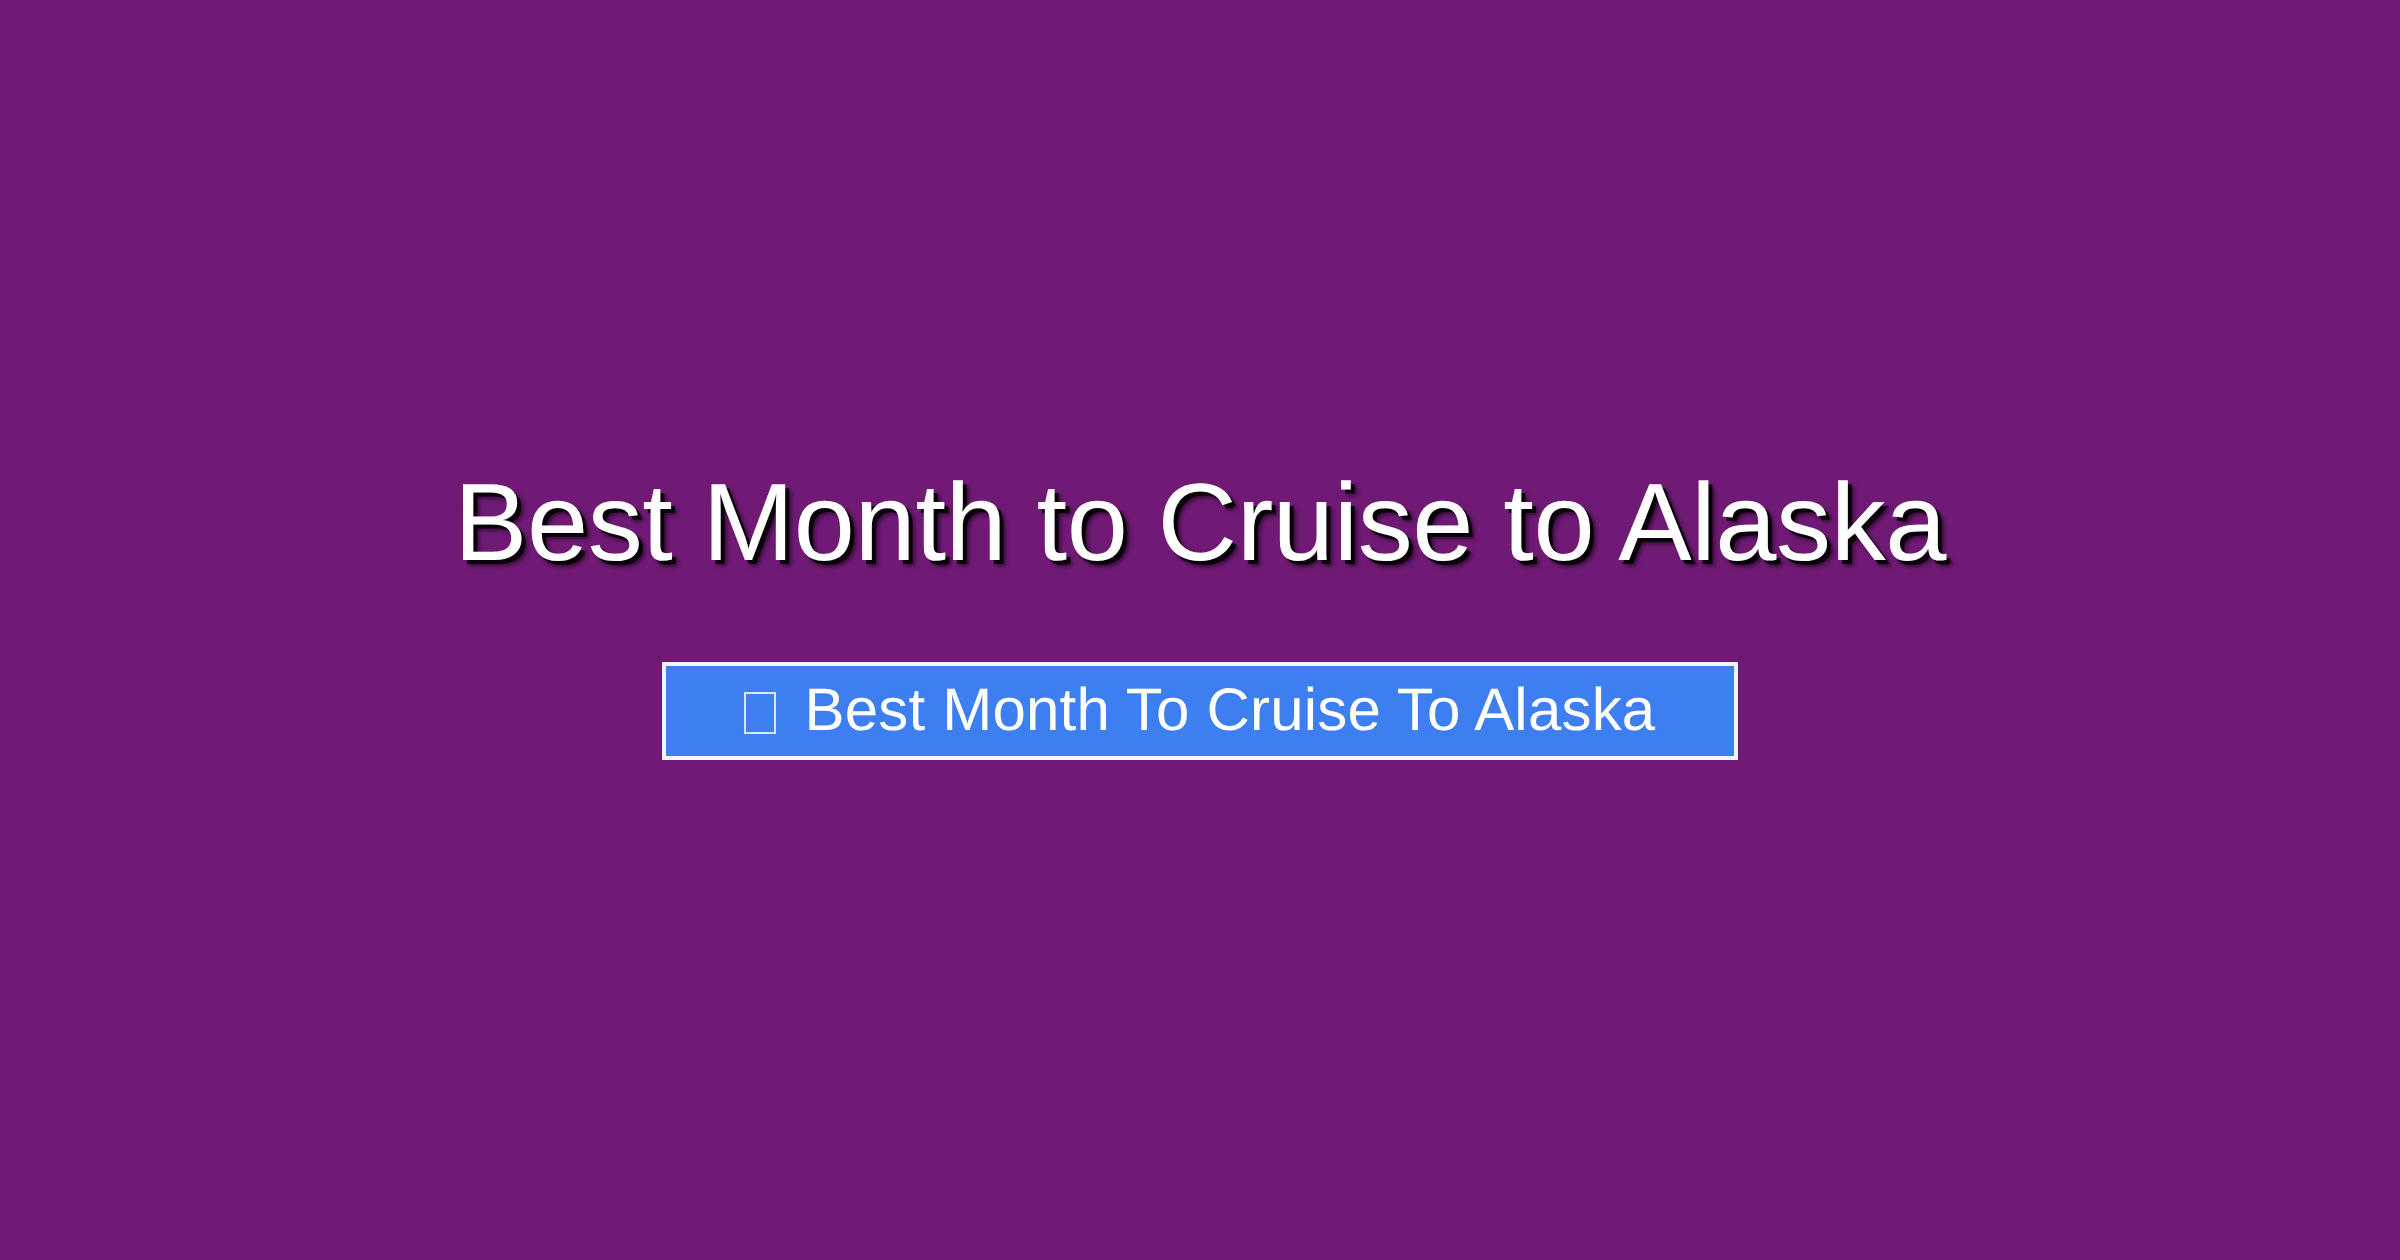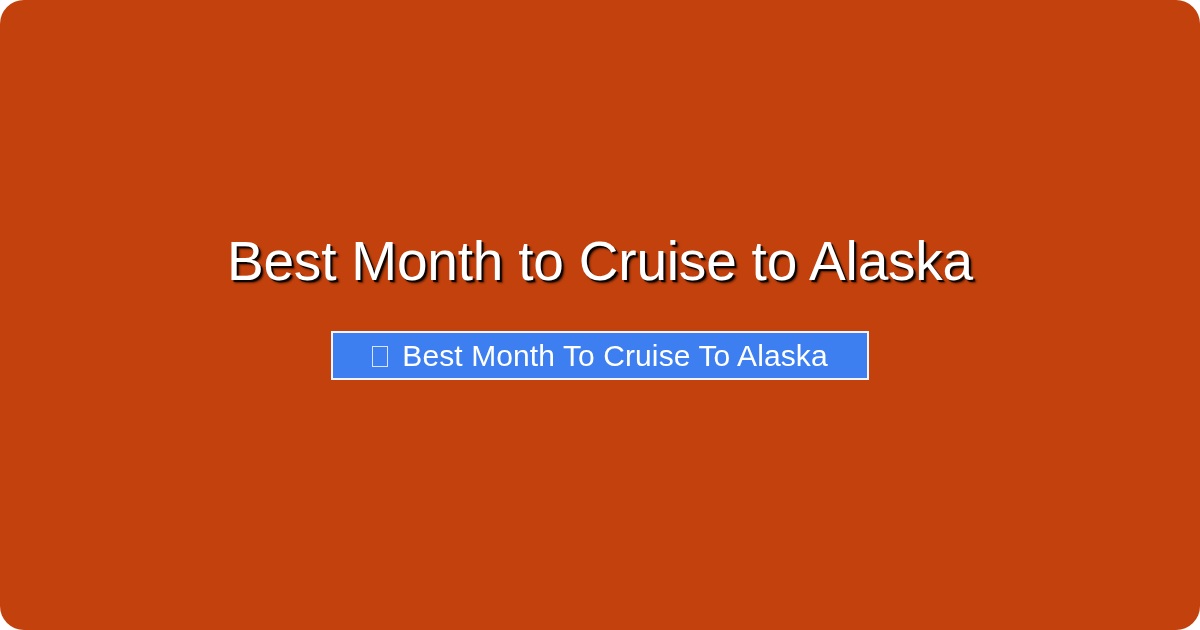--- a/index.html
+++ b/index.html
@@ -14,26 +14,25 @@
     overflow: hidden;
     font-family: "Liberation Sans", "DejaVu Sans", sans-serif;
     -webkit-font-smoothing: antialiased;
   }
 
   .card {
     position: relative;
     box-sizing: border-box;
     width: 1200px;
     height: 630px;
-    background: #c2410c;
+    background: #701a75;
     display: flex;
     flex-direction: column;
     align-items: center;
     justify-content: flex-start;
-    border-radius: 24px;
   }
 
   
   .title-wrap {
     position: absolute;
     left: 0;
     top: 0;
     width: 1200px;
     height: 630px;
     display: flex;

